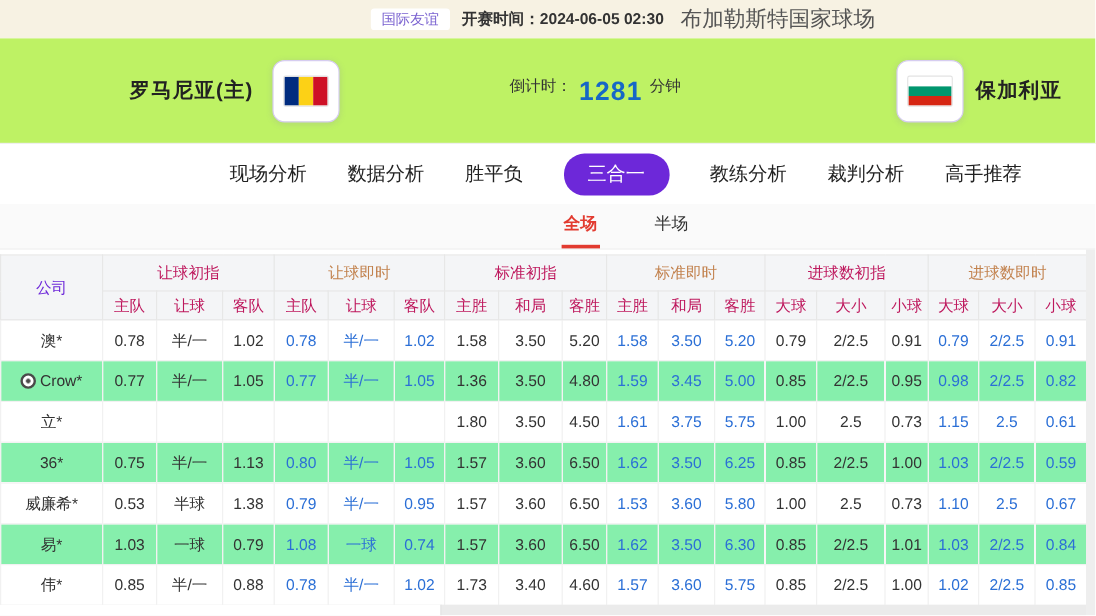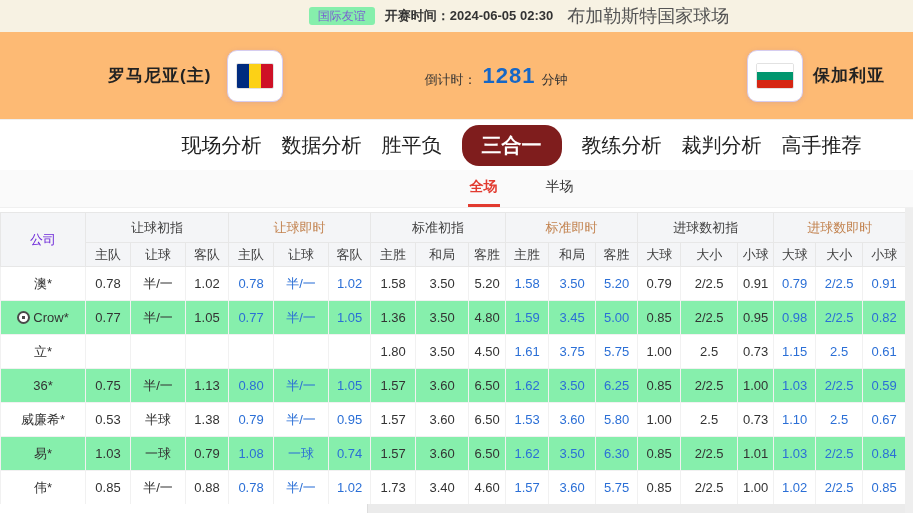--- a/index.html
+++ b/index.html
@@ -11,79 +11,79 @@
   }
   .page { position:relative; width:913px; height:513px; overflow:hidden; background:#fff; }
 
   
   .top-bar {
     height:32px; background:#f7f2e3;
     display:flex; align-items:center; justify-content:center;
     gap:10px; padding-left:125px; font-size:13px;
   }
   .league-badge {
-    font-size:12px; background:#86efac; color:#7a62d0;
+    font-size:12px; background:#ffffff; color:#7a62d0;
     padding:3px 9px; border-radius:3px; line-height:1;
   }
   .kickoff { font-weight:bold; color:#333; }
   .venue { font-size:18px; color:#555; margin-left:4px; }
 
   
-  .team-header { position:relative; height:88px; background:#fdba74; border-bottom:1px solid #efefef; }
+  .team-header { position:relative; height:88px; background:#bef264; border-bottom:1px solid #efefef; }
   .left-group  { position:absolute; left:108px; top:0; height:100%; display:flex; align-items:center; gap:16px; }
   .right-group { position:absolute; right:28px; top:0; height:100%; display:flex; align-items:center; gap:10px; }
   .team-name { font-size:17px; font-weight:bold; color:#222; letter-spacing:1px; }
   .flag-box {
     width:56px; height:52px; border:1px solid #d6cdf0; border-radius:10px;
     background:#fff; display:flex; align-items:center; justify-content:center;
     box-shadow:0 1px 5px rgba(120,100,200,.18);
   }
   .flag { width:38px; height:26px; display:flex; border:1px solid #e2e2e2; overflow:hidden; border-radius:2px; }
   .flag-ro { flex-direction:row; }
   .flag-ro .s1 { flex:1; background:#002B7F; }
   .flag-ro .s2 { flex:1; background:#FCD116; }
   .flag-ro .s3 { flex:1; background:#CE1126; }
   .flag-bg { flex-direction:column; }
   .flag-bg .s1 { flex:1; background:#ffffff; }
   .flag-bg .s2 { flex:1; background:#00966E; }
   .flag-bg .s3 { flex:1; background:#D62612; }
 
   .countdown {
     position:absolute; left:496px; top:50%; transform:translate(-50%,-50%);
-    display:flex; align-items:flex-end; gap:6px; font-size:13px; color:#333; white-space:nowrap;
+    display:flex; align-items:flex-start; gap:6px; font-size:13px; color:#333; white-space:nowrap;
   }
   .cd-num { font-size:22px; font-weight:bold; color:#1667c6; letter-spacing:1px; }
 
   
   .nav-tabs {
     height:50px; display:flex; align-items:center; justify-content:center;
-    gap:20px; padding-left:130px; font-size:20px;
+    gap:34px; padding-left:130px; font-size:16px;
   }
   .nav-tab { color:#222; cursor:pointer; white-space:nowrap; }
   .nav-tab.active {
-    background:#7f1d1d; color:#fff; padding:7px 20px;
-    border-radius:17px; font-weight:bold;
+    background:#6d28d9; color:#fff; padding:7px 20px;
+    border-radius:17px; font-weight:normal;
   }
 
   
   .sub-tabs {
     height:38px; background:#fafafa; border-bottom:1px solid #f0f0f0;
     display:flex; align-items:stretch; justify-content:center;
     gap:44px; padding-left:130px; font-size:14px;font-family:Liberation Mono, monospace;
   }
   .sub-tab {
     display:flex; align-items:center; color:#333; cursor:pointer;
     border-bottom:3px solid transparent; padding:0 2px;
   }
   .sub-tab.active { color:#e23b30; font-weight:bold; border-bottom-color:#e23b30; }
 
   
   .odds-table { border-collapse:collapse; table-layout:fixed; width:905px; font-size:13px; margin-top:4px; }
   .odds-table th {
-    background:#f4f5f7; color:#404040; font-weight:normal;
+    background:#f4f5f7; color:#be185d; font-weight:normal;
     border:1px solid #e7e7e7; text-align:center;
   }
   .grp-row th { height:30px; }
   .sub-row th { height:24px; }
   .odds-table th.live-h { color:#c2824e; }
   .odds-table th.company-h { color:#6d28d9; }
   .odds-table td {
     height:34px; text-align:center; border:1px solid #f1f1f1;
     color:#333; background:#fff; white-space:nowrap; overflow:hidden;
   }

